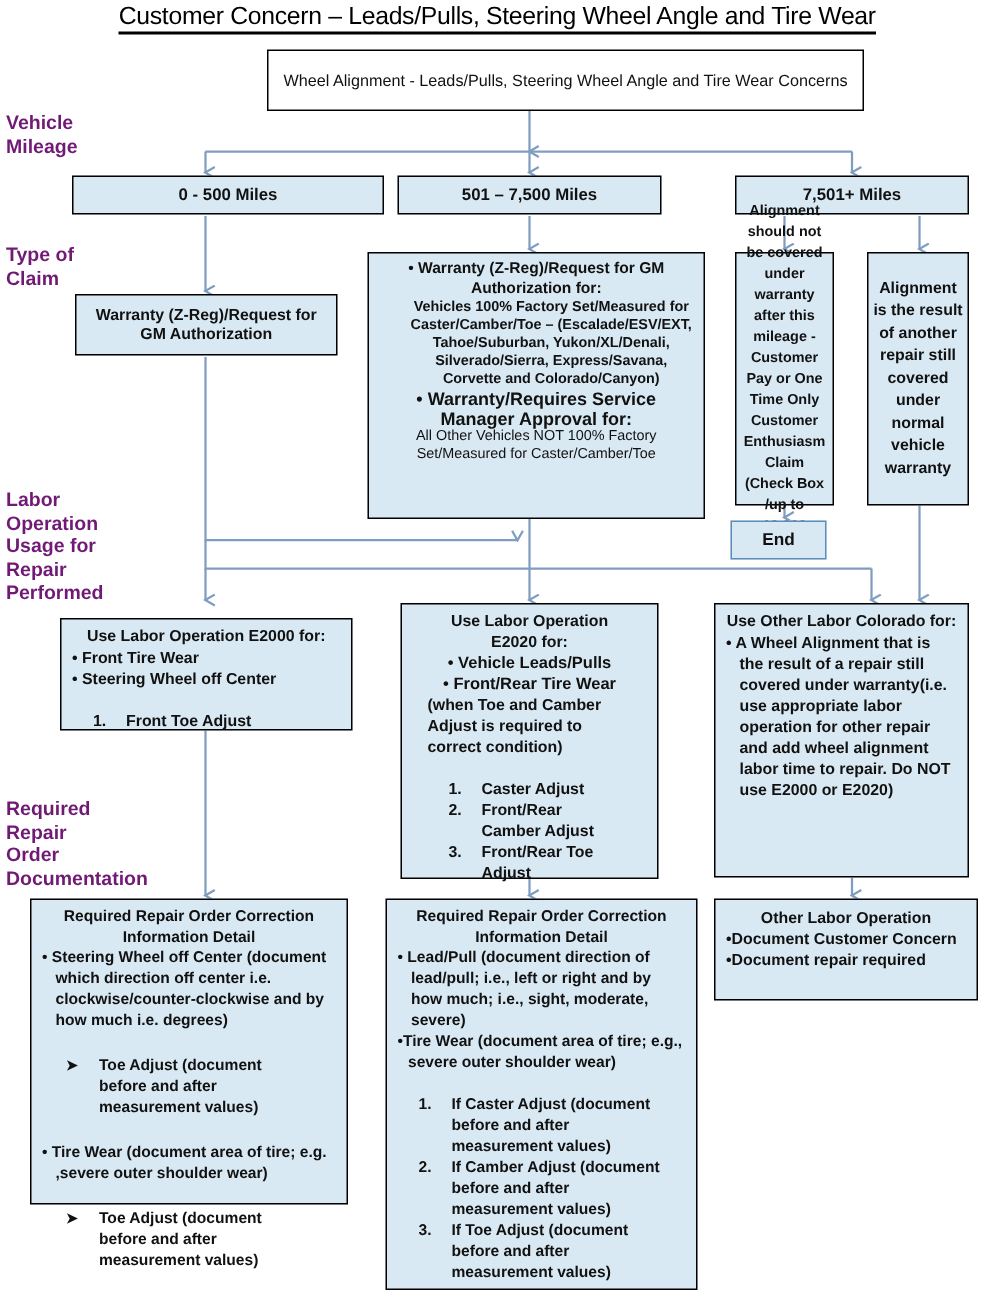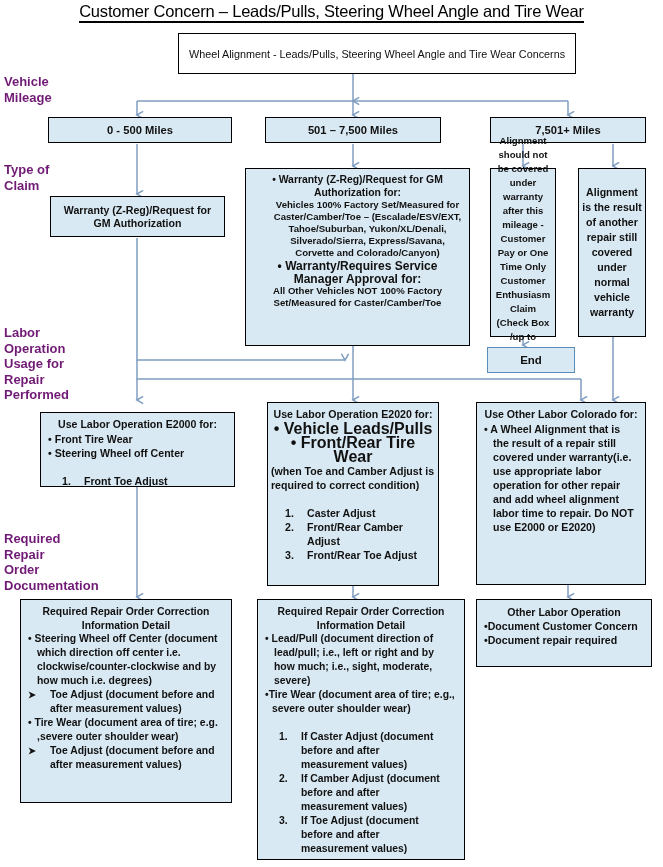--- a/index.html
+++ b/index.html
@@ -110,21 +110,21 @@
     text-indent: -22px;
     text-align: left;
   }
   ol.nlist > li::before {
     content: counter(ni) ".";
     display: inline-block;
     width: 22px;
     text-indent: 0;
   }
   ul.alist {
-    margin: 0;
+    margin: 16px;
     padding: 0;
     list-style: none;
   }
   ul.alist > li {
     padding-left: 22px;
     text-indent: -22px;
     text-align: left;
   }
   ul.alist > li::before {
     content: "\27A4";
@@ -197,21 +197,21 @@
 Repair
 Order
 Documentation</div>
 
   <div class="node plain" style="left:178px; top:33px; width:398px; height:41px;">
     <div class="vcenter">
       <div class="ctr" style="font-size:10.8px; line-height:14px;">Wheel Alignment - Leads/Pulls, Steering Wheel Angle and Tire Wear Concerns</div>
     </div>
   </div>
 
-  <div class="node" style="left:48px; top:117px; width:184px; height:26px;">
+  <div class="node" style="left:48px; top:117px; width:208px; height:26px;">
     <div class="vcenter">
       <div class="ctr" style="font-size:11.2px;">0 - 500 Miles</div>
     </div>
   </div>
   <div class="node" style="left:265px; top:117px; width:176px; height:26px;">
     <div class="vcenter">
       <div class="ctr" style="font-size:11.2px;">501 – 7,500 Miles</div>
     </div>
   </div>
   <div class="node" style="left:490px; top:117px; width:156px; height:26px;">
@@ -231,55 +231,55 @@
       <li class="center" style="text-indent:0;">
         <span>• </span><span>Warranty (Z-Reg)/Request for GM Authorization for:</span>
       </li>
     </ul>
     <div class="ctr" style="font-size:9.6px; line-height:12px; font-weight:bold;margin-left:20px;">Vehicles 100% Factory Set/Measured for Caster/Camber/Toe – (Escalade/ESV/EXT, Tahoe/Suburban, Yukon/XL/Denali, Silverado/Sierra, Express/Savana,  Corvette and Colorado/Canyon)</div>
     <ul class="blist" style="font-size:12px; line-height:12.6px; margin-top:1px;">
       <li class="center" style="text-indent:0;">
         <span>• </span><span>Warranty/Requires Service Manager Approval for:</span>
       </li>
     </ul>
-    <div class="ctr" style="font-size:9.6px; line-height:12px; font-weight:bold;">All Other Vehicles NOT 100% Factory Set/Measured for Caster/Camber/Toe</div>
+    <div class="ctr" style="font-size:9.6px; line-height:12px; font-weight:normal;">All Other Vehicles NOT 100% Factory Set/Measured for Caster/Camber/Toe</div>
   </div>
 
   <div class="node" style="left:490px; top:168px; width:66px; height:169px; padding:3px 3px;">
     <div class="vcenter">
       <div class="ctr" style="font-size:9.6px; line-height:14px;">Alignment should not be covered under warranty after this mileage - Customer Pay or  One Time Only Customer Enthusiasm Claim (Check Box /up to 10,000 miles)</div>
     </div>
   </div>
 
   <div class="node" style="left:578px; top:168px; width:68px; height:169px; padding:3px 3px;">
     <div class="vcenter">
       <div class="ctr" style="font-size:10.6px; line-height:15px;">Alignment is the result of another repair still covered under normal vehicle warranty</div>
     </div>
   </div>
 
-  <div class="node thinblue" style="left:487px; top:347px; width:88px; height:26px;">
+  <div class="node thinblue" style="left:487px; top:347px; width:64px; height:26px;">
     <div class="vcenter">
       <div class="ctr" style="font-size:11.5px;">End</div>
     </div>
   </div>
 
   <div class="node" style="left:40px; top:412px; width:195px; height:75px; padding:5px 7px;">
     <div class="hd" style="font-size:10.6px; line-height:13.5px;">Use Labor Operation E2000 for:</div>
     <ul class="blist" style="font-size:10.6px; line-height:14px;">
       <li><span>• </span><span>Front Tire Wear</span></li>
       <li><span>• </span><span>Steering Wheel off Center</span></li>
     </ul>
     <ol class="nlist" style="font-size:10.6px; line-height:14px;">
       <li>Front Toe Adjust</li>
     </ol>
   </div>
 
-  <div class="node" style="left:267px; top:402px; width:172px; height:184px; padding:5px 3px;">
+  <div class="node" style="left:267px; top:402px; width:172px; height:184px; padding:5px 17px;">
     <div class="hd" style="font-size:10.6px; line-height:13.5px;">Use Labor Operation E2020 for:</div>
-    <ul class="blist" style="font-size:16px; line-height:14px;">
+    <ul class="blist" style="font-size:11px; line-height:14px;">
       <li class="center"><span>• </span><span>Vehicle Leads/Pulls</span></li>
       <li class="center"><span>• </span><span>Front/Rear Tire Wear</span></li>
     </ul>
     <div class="lft" style="font-size:10.6px; line-height:14px;">(when Toe and Camber Adjust is required to correct condition)</div>
     <ol class="nlist" style="font-size:10.6px; line-height:14px;">
       <li>Caster Adjust</li>
       <li>Front/Rear Camber Adjust</li>
       <li>Front/Rear Toe Adjust</li>
     </ol>
   </div>

